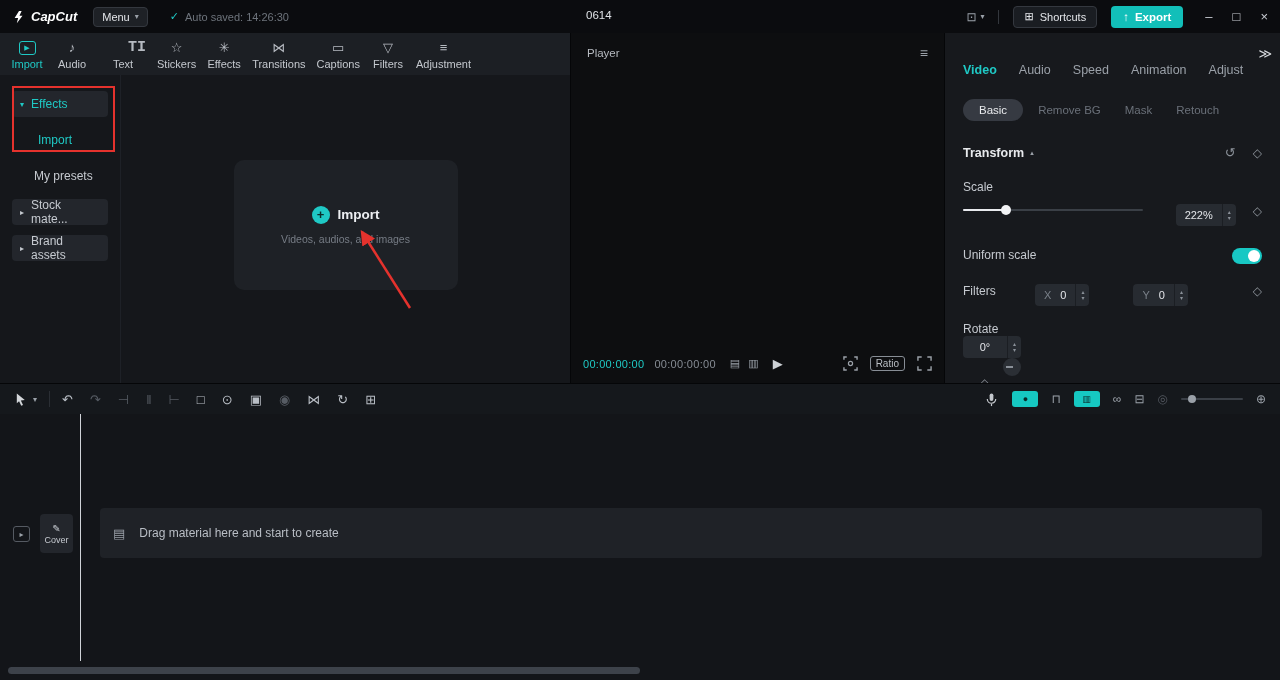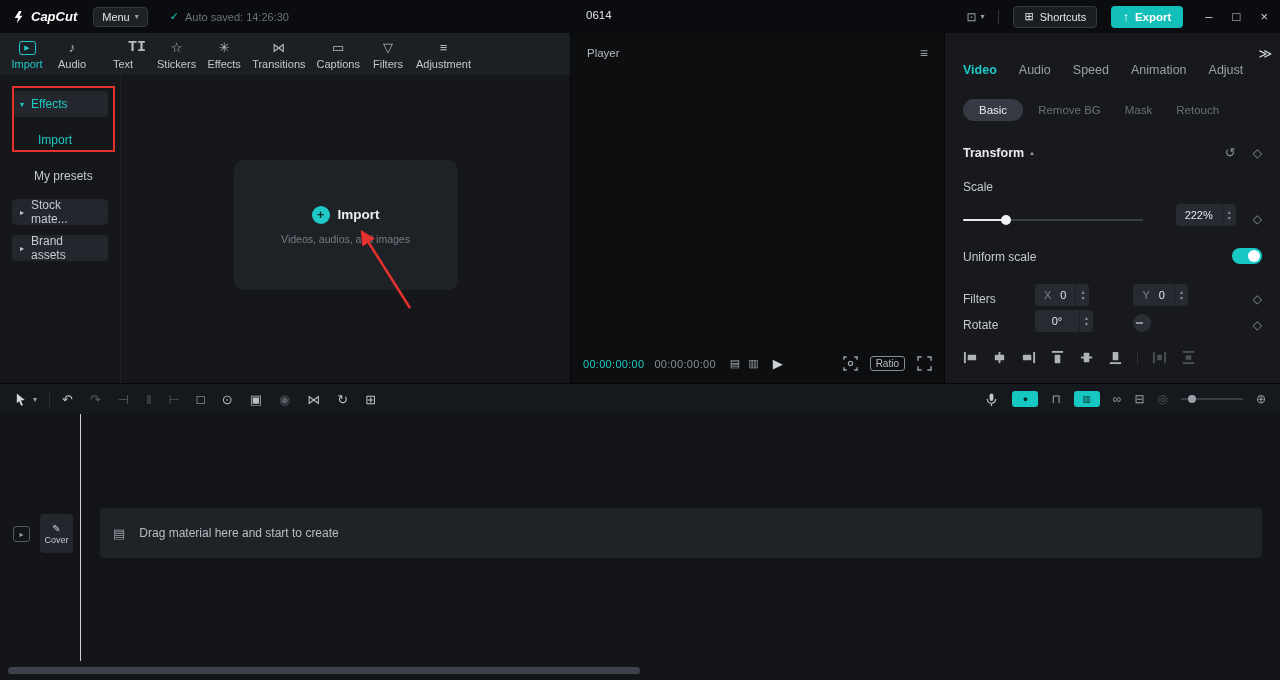--- a/index.html
+++ b/index.html
@@ -86,41 +86,41 @@
   .subtabs { display:flex; align-items:center; gap:6px; margin-top:8px; }
   .subtab { font-size:11.5px; color:#6a7079; padding:5px 9px; border-radius:13px; cursor:pointer; }
   .subtab.active { background:#363a42; color:#e8eaed; padding:5px 16px; }
   .sec-head { margin-top:24px; display:flex; align-items:center; }
   .sec-title { font-size:12.5px; font-weight:bold; color:#e8eaed; }
   .sec-caret { font-size:7px; color:#9aa0a8; margin-left:6px; }
   .sec-head .spacer, .row .spacer { flex:1; }
   .reset-ic { color:#8a9098; font-size:13px; cursor:pointer; }
   .kf { color:#8a9098; font-size:12px; margin-left:17px; cursor:pointer; }
   .label { font-size:12px; color:#c6cad0; }
-  .row { display:flex; align-items:flex-end; }
+  .row { display:flex; align-items:flex-start; }
   .scale-label-row { margin-top:20px; }
   .scale-row { margin-top:10px; }
   .slider { position:relative; width:180px; height:12px; cursor:pointer; }
   .slider-track { position:absolute; top:5px; left:0; right:0; height:2px; background:#3a3f46; border-radius:2px; }
   .slider-fill { position:absolute; top:5px; left:0; width:43px; height:2px; background:#e8eaee; border-radius:2px; }
   .slider-thumb { position:absolute; top:1px; left:38px; width:10px; height:10px; border-radius:50%; background:#f2f3f5; }
   .valbox { display:flex; height:22px; }
   .vb-main { background:#272b31; border-radius:4px 0 0 4px; display:flex; align-items:center;
              padding:0 9px; font-size:11px; color:#e3e5e9; gap:9px; }
   .vb-main .pfx { color:#7a8089; }
   .vb-step { width:14px; background:#272b31; border-left:1px solid #1b1e23; border-radius:0 4px 4px 0;
              display:flex; flex-direction:column; align-items:center; justify-content:center; cursor:pointer; }
   .vb-step span { font-size:6px; line-height:6px; color:#8a9098; }
   .uniform-row { margin-top:22px; }
   .toggle { width:30px; height:16px; border-radius:8px; background:#18c8c4; position:relative; cursor:pointer; }
   .toggle .knob-w { position:absolute; right:2px; top:2px; width:12px; height:12px; border-radius:50%; background:#fff; }
   .pos-row { margin-top:20px; }
   .pos-row .label, .rot-row .label { width:72px; }
   .gap44 { width:44px; }
-  .rot-row { margin-top:4px; }
+  .rot-row { margin-top:16px;flex-direction:column; }
   .dial { width:18px; height:18px; border-radius:50%; background:#2b2f35; position:relative; margin-left:40px; cursor:pointer; }
   .dial::after { content:""; position:absolute; left:3px; top:8px; width:7px; height:2px; background:#8a9098; }
   .align-row { margin-top:18px; display:flex; align-items:center; gap:14px; }
   .aicon { color:#aeb3ba; display:flex; cursor:pointer; }
   .aicon.dim { color:#4a4f56; }
   .adiv { width:1px; height:14px; background:#2c3036; }
 
   
   .timeline { position:absolute; top:383px; left:0; width:1280px; height:297px; background:#131519;
               border-top:1px solid #050608; }

